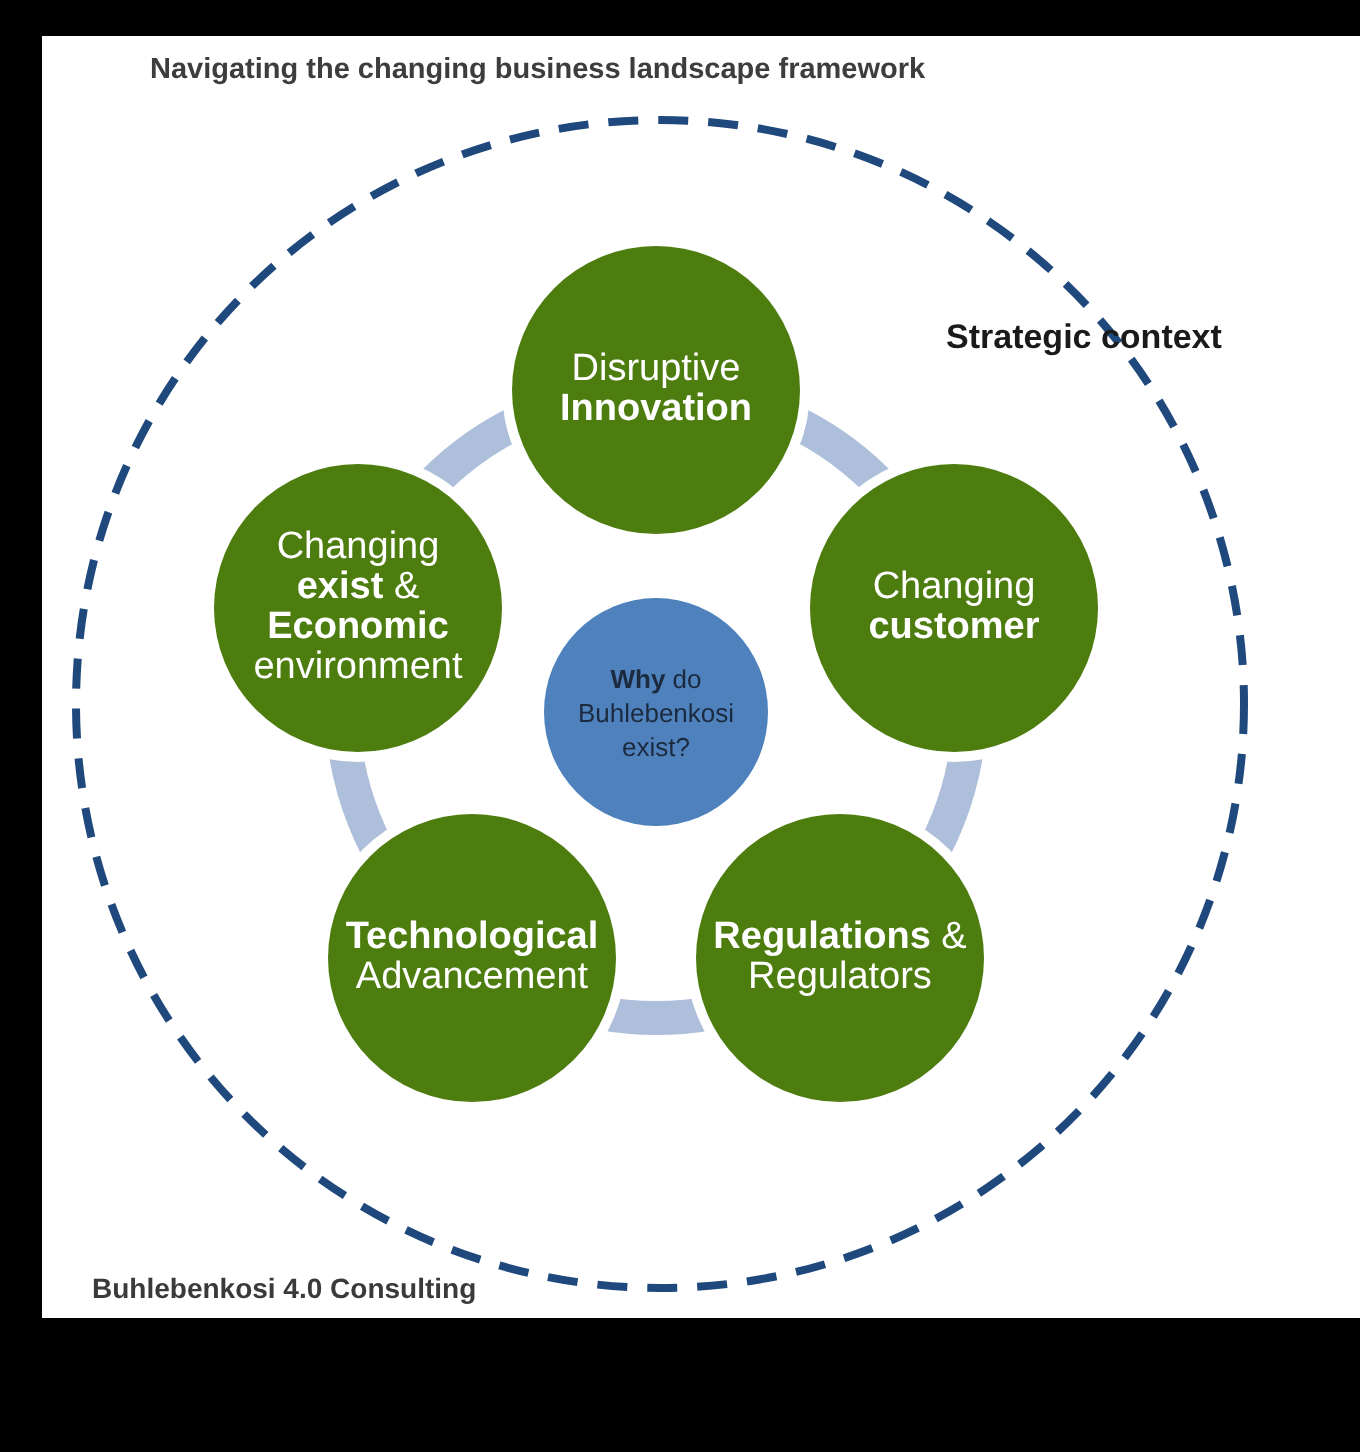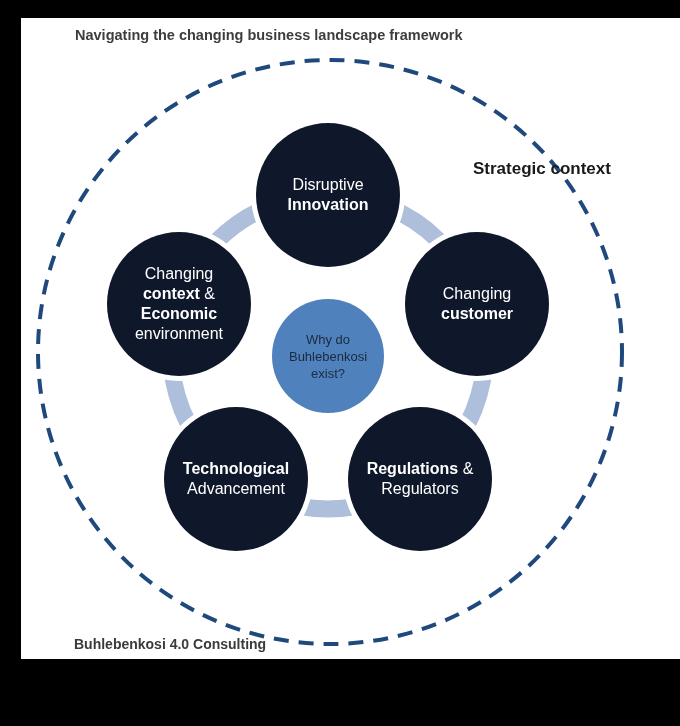--- a/index.html
+++ b/index.html
@@ -40,40 +40,40 @@
     position: absolute;
     left: 452px;
     top: 141px;
     font-size: 17px;
     font-weight: 700;
     color: #1a1a1a;
     white-space: nowrap;
   }
   .footer-brand {
     position: absolute;
-    left: 53px;
+    left: 25px;
     top: 618px;
     font-size: 14px;
     font-weight: 700;
     color: #3a3a3a;
     white-space: nowrap;
   }
   .node {
     position: absolute;
     width: 144px;
     height: 144px;
     border-radius: 50%;
-    background: #0f172a;
+    background: #4d7c0f;
     box-shadow: 0 0 0 5px #ffffff;
     display: flex;
     align-items: center;
     justify-content: center;
     text-align: center;
     color: #ffffff;
-    font-size: 16px;
+    font-size: 19px;
     line-height: 20px;
   }
   .node .bld { font-weight: 700; }
   .node-top          { left: 235px; top: 105px; }
   .node-right        { left: 384px; top: 214px; }
   .node-left         { left:  86px; top: 214px; }
   .node-bottom-right { left: 327px; top: 389px; }
   .node-bottom-left  { left: 143px; top: 389px; }
   .node-center {
     position: absolute;
@@ -85,21 +85,21 @@
     background: #4f81bd;
     box-shadow: 0 0 0 4px #ffffff;
     display: flex;
     align-items: center;
     justify-content: center;
     text-align: center;
     color: #1b2a3e;
     font-size: 13px;
     line-height: 17px;
   }
-  .node-center .bld { font-weight: 400; margin-top: 12px; }
+  .node-center .bld { font-weight: 700; margin-top: 12px; }
 </style>
 </head>
 <body>
 
 <div class="canvas">
 
   <svg class="rings-svg" viewBox="0 0 639 641" aria-hidden="true">
     <circle cx="309" cy="334" r="292" fill="none" stroke="#1f497d" stroke-width="4" stroke-dasharray="15 10"></circle>
     <circle cx="307" cy="334" r="157" fill="none" stroke="#aebfdc" stroke-width="17"></circle>
   </svg>
@@ -118,21 +118,21 @@
   <div class="node node-right">
     <div>
       <span>Changing</span><br>
       <span class="bld">customer</span>
     </div>
   </div>
 
   <div class="node node-left">
     <div>
       <span>Changing</span><br>
-      <span class="bld">context</span><span> &amp;</span><br>
+      <span class="bld">exist</span><span> &amp;</span><br>
       <span class="bld">Economic</span><br>
       <span>environment</span>
     </div>
   </div>
 
   <div class="node node-bottom-right">
     <div>
       <span class="bld">Regulations</span><span> &amp;</span><br>
       <span>Regulators</span>
     </div>

